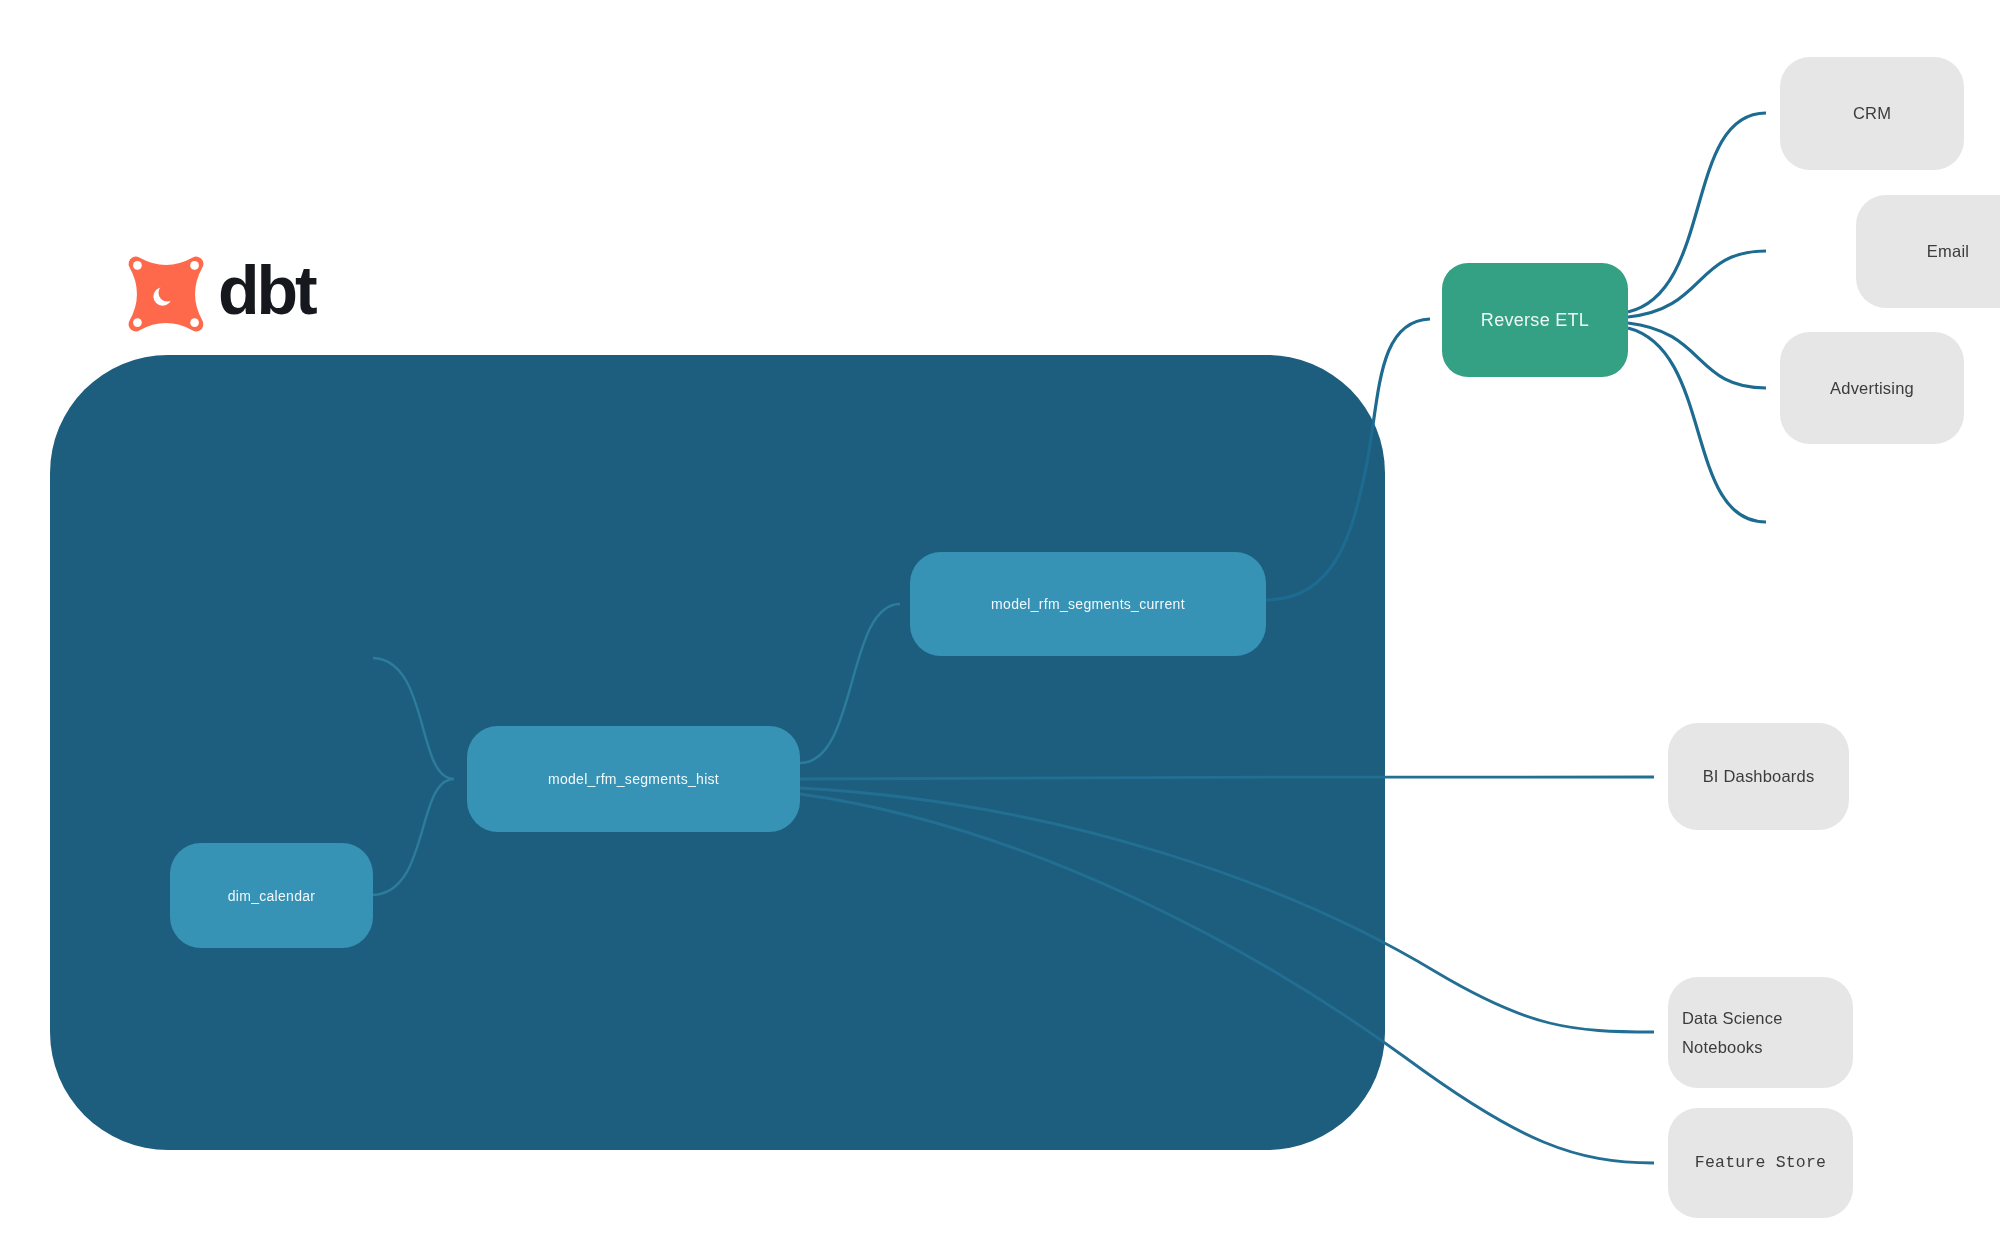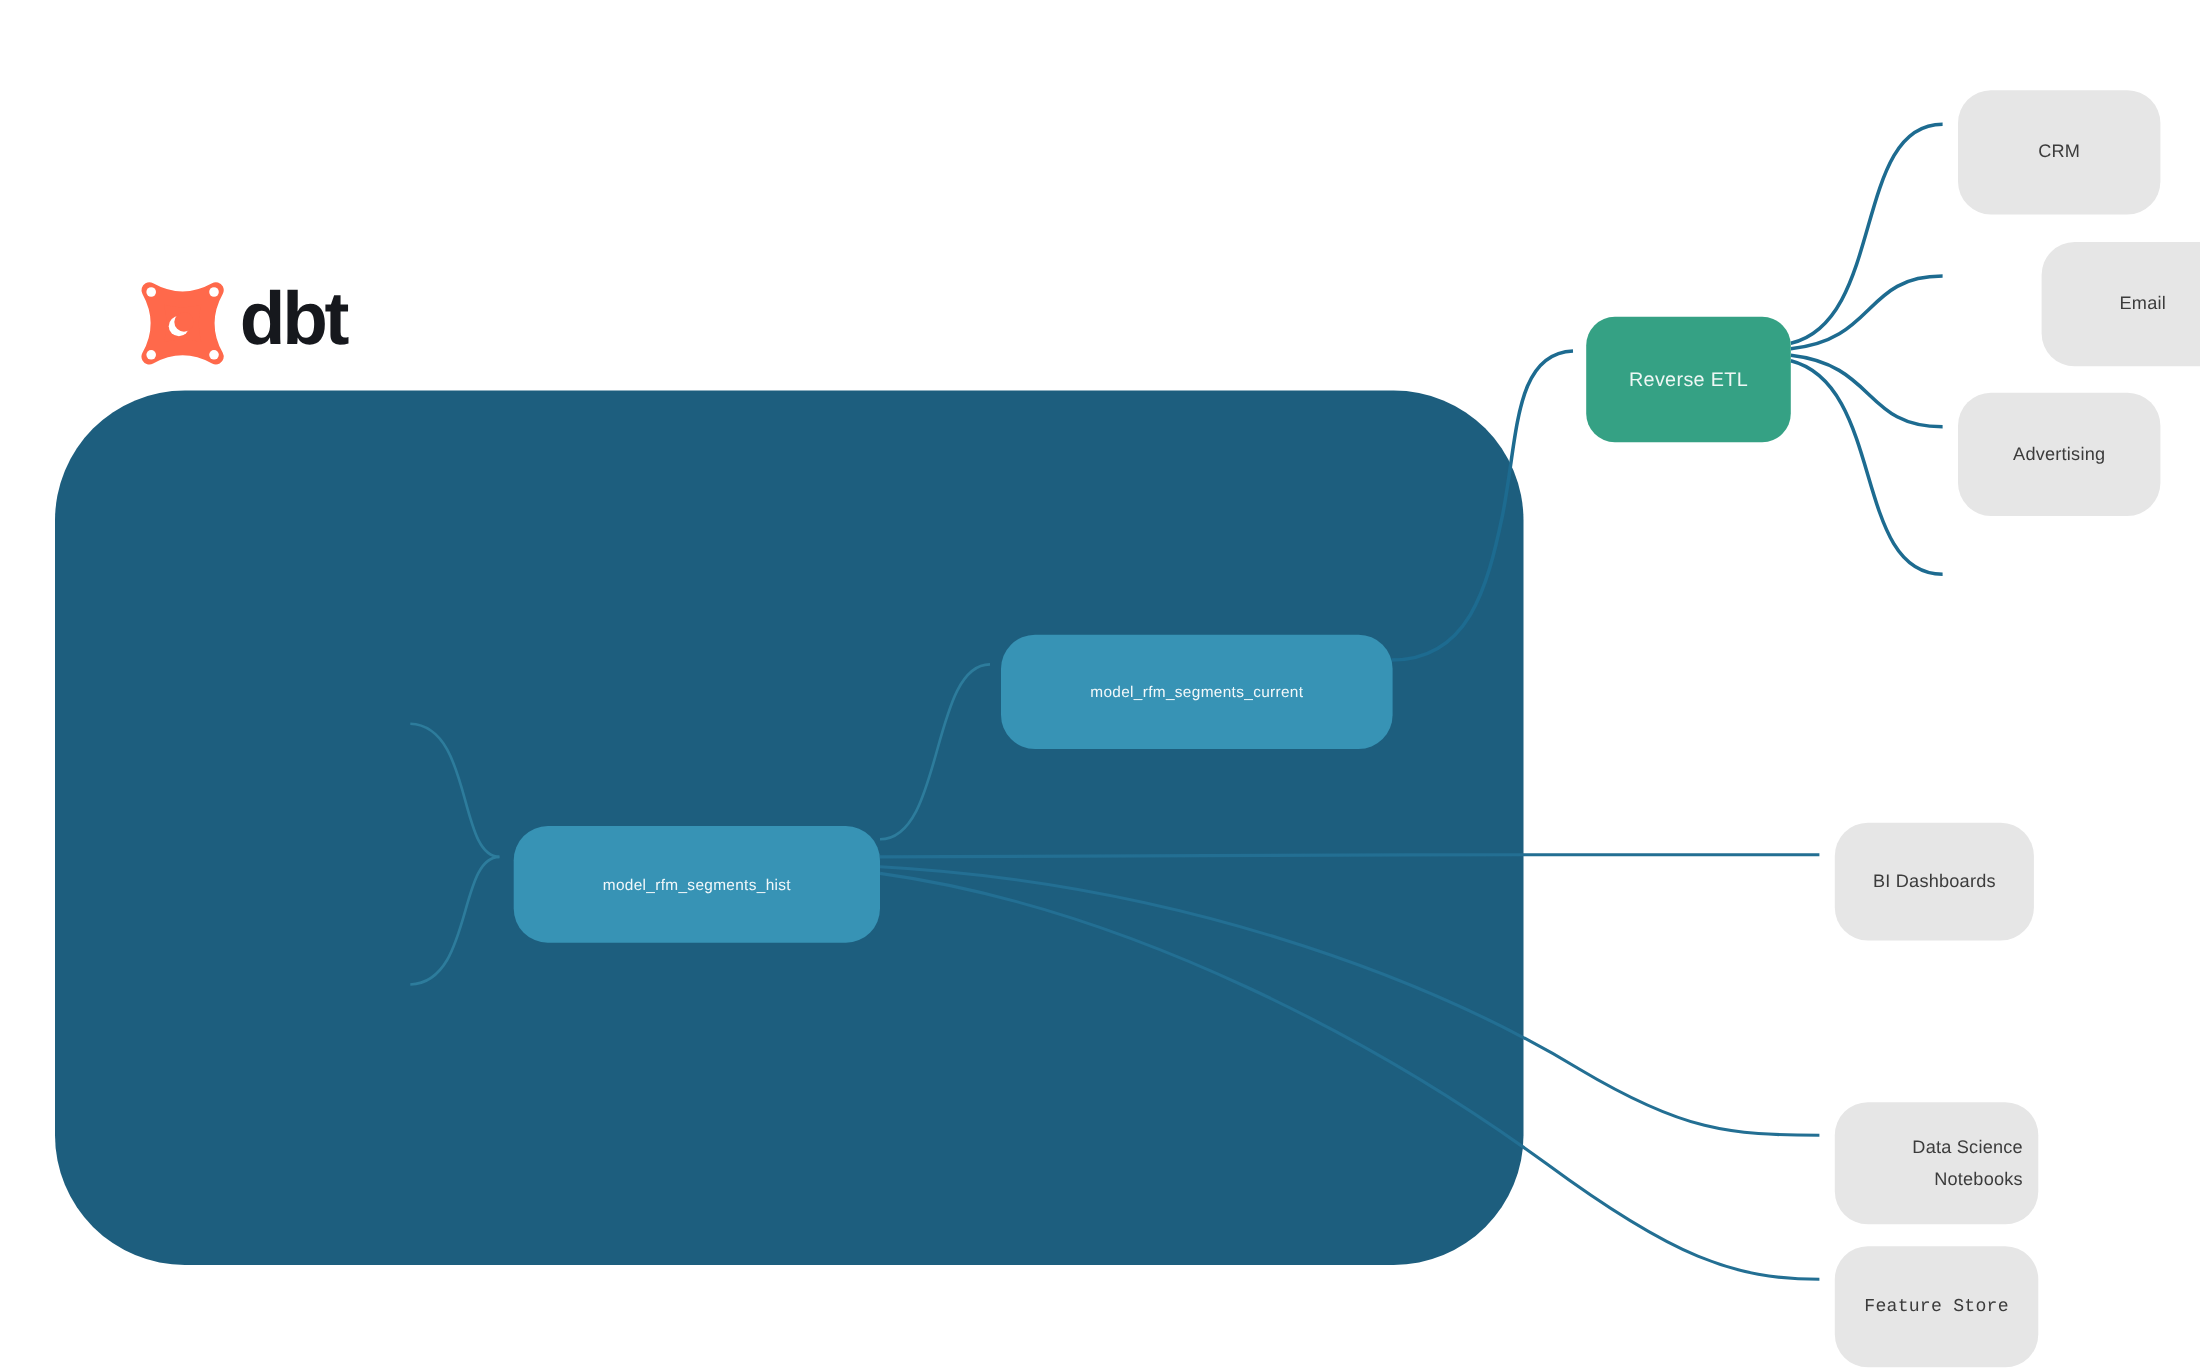--- a/index.html
+++ b/index.html
@@ -24,21 +24,21 @@
   }
   
   svg.edges{position:absolute;left:0;top:0;width:2000px;height:1246px;pointer-events:none;}
   svg.edges path{fill:none;}
   .edge-in{stroke:#2d7c9c;stroke-width:2.4;}
   .edge-long{stroke:#236f93;stroke-width:2.8;}
   .edge-out{stroke:#1d6b90;stroke-width:3.2;}
   
   .node{
     position:absolute;display:flex;align-items:center;justify-content:center;
-    text-align:right;box-sizing:border-box;margin-top:25px;
+    text-align:left;box-sizing:border-box;
   }
   .node-blue{
     background:var(--c-node,#3793b5);color:#f2f8fa;
     border-radius:31px;font-size:14px;letter-spacing:.3px;
   }
   .node-green{
     background:var(--c-green,#35a184);color:#eef7f4;
     border-radius:26px;font-size:18px;letter-spacing:.3px;
   }
   .node-gray{
@@ -90,20 +90,21 @@
     <path class="edge-out" d="M 1628 317 C 1706 309, 1694 251, 1766 251" marker-end="url(#arr-out)"></path>
     <path class="edge-out" d="M 1628 323 C 1706 332, 1694 388, 1766 388" marker-end="url(#arr-out)"></path>
     <path class="edge-out" d="M 1628 328 C 1714 350, 1684 522, 1766 522" marker-end="url(#arr-out)"></path>
 
     <path class="edge-long" d="M 800 779 C 1000 777, 1400 777, 1654 777" marker-end="url(#arr-long)"></path>
     <path class="edge-long" d="M 800 788 C 1060 802, 1290 884, 1436 972 C 1530 1028, 1572 1032, 1654 1032" marker-end="url(#arr-long)"></path>
     <path class="edge-long" d="M 800 794 C 1030 826, 1258 950, 1406 1058 C 1520 1142, 1576 1163, 1654 1163" marker-end="url(#arr-long)"></path>
   </svg>
 
 
+  <div class="node node-blue" style="left:170px;top:843px;width:203px;height:105px;">dim_calendar</div>
 
   <div class="node node-blue" style="left:467px;top:726px;width:333px;height:106px;">model_rfm_segments_hist</div>
 
   <div class="node node-blue" style="left:910px;top:552px;width:356px;height:104px;">model_rfm_segments_current</div>
 
   <div class="node node-green" style="left:1442px;top:263px;width:186px;height:114px;">Reverse ETL</div>
 
   <div class="node node-gray" style="left:1780px;top:57px;width:184px;height:113px;">CRM</div>
 
   <div class="node node-gray" style="left:1856px;top:195px;width:184px;height:113px;">Email</div>

